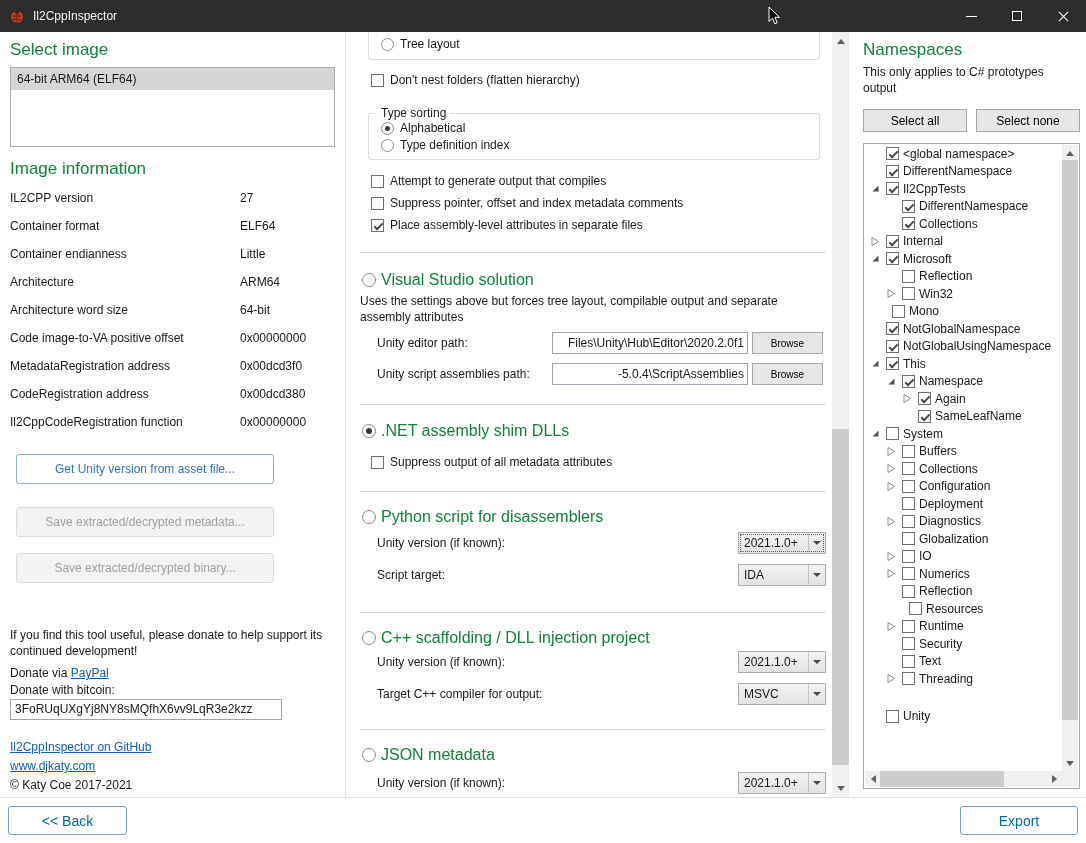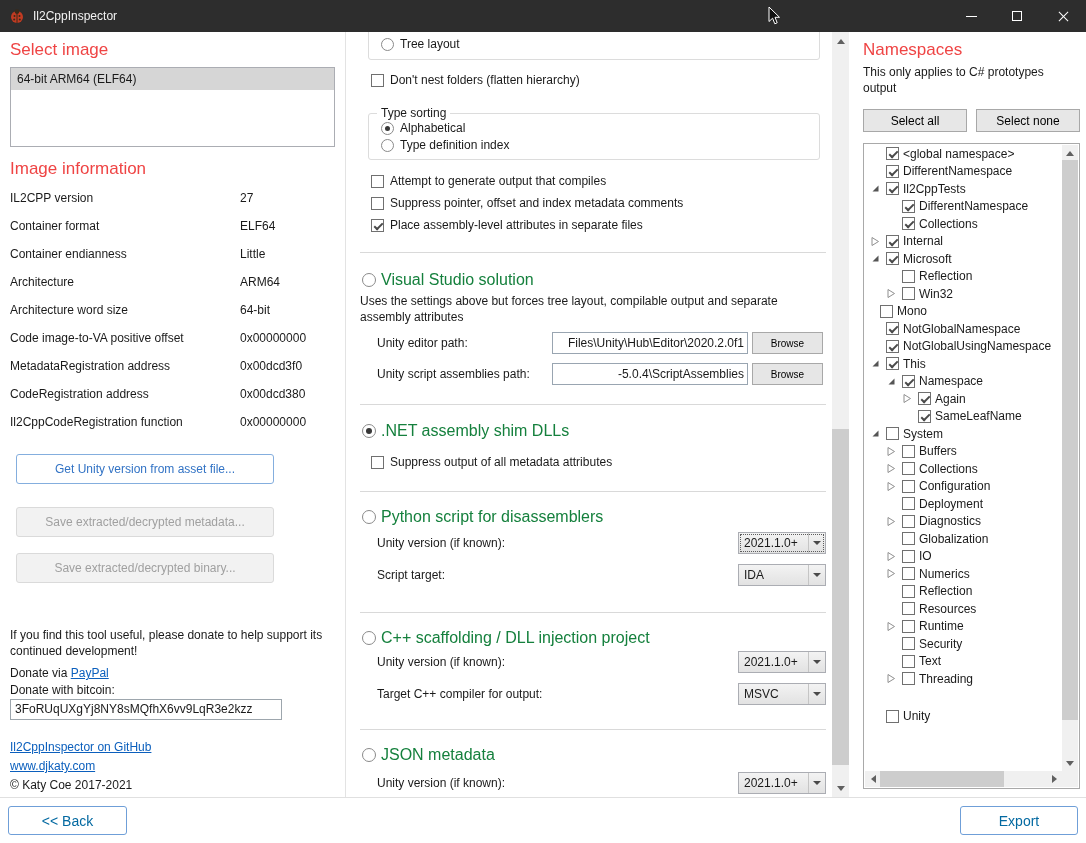--- a/index.html
+++ b/index.html
@@ -13,21 +13,21 @@
   .tb-title { color:#f2f2f2; font-size:12px; margin-left:8px; }
   .tb-controls { margin-left:auto; display:flex; height:100%; }
   .tb-btn { width:46px; height:100%; display:flex; align-items:center; justify-content:center; cursor:pointer; }
   .glyph-min { width:11px; height:1px; background:#fff; display:block; }
   .glyph-max { width:10px; height:10px; border:1px solid #fff; display:block; }
   .glyph-close { position:relative; width:13px; height:13px; display:block; }
   .glyph-close::before,.glyph-close::after { content:""; position:absolute; left:6px; top:0; width:1px; height:13px; background:#fff; }
   .glyph-close::before { transform:rotate(45deg); } .glyph-close::after { transform:rotate(-45deg); }
   .cursor { position:absolute; left:768px; top:6px; z-index:50; }
 
-  h1.h-blue { color:#ef4444; font-size:17px; font-weight:400; line-height:20px; }
+  h1.h-blue { color:#15803d; font-size:17px; font-weight:400; line-height:20px; }
   a.lnk { color:#0b5fbd; text-decoration:underline; cursor:pointer; }
 
   
   .leftpanel { position:absolute; top:32px; left:0; width:346px; bottom:46px; border-right:1px solid #e3e3e3; padding:8px 10px 0 10px; }
   .listbox { margin-top:7px; height:80px; border:1px solid #abadb3; background:#fff; overflow:hidden; }
   .lb-item { height:22px; line-height:22px; padding:0 6px; cursor:default; }
   .lb-item.selected { background:#d6d6d6; }
   .h-info { margin-top:12px; }
   .info-table { margin-top:12px; }
   .info-row { display:flex; height:28px; align-items:flex-start; }
@@ -403,21 +403,21 @@
           </div>
           <div class="tree-item" style="padding-left: 22px;">
             <span class="expander">
               <svg width="9" height="9" viewBox="0 0 9 9">
                 <polygon points="1,0.5 7.5,4.5 1,8.5" fill="#ffffff" stroke="#8f8f8f" stroke-width="1"></polygon>
               </svg>
             </span>
             <span class="cb"></span>
             <span class="tree-label">Win32</span>
           </div>
-          <div class="tree-item" style="padding-left: 0;">
+          <div class="tree-item" style="padding-left: 12px;">
             <span class="expander"></span>
             <span class="cb"></span>
             <span class="tree-label">Mono</span>
           </div>
           <div class="tree-item" style="padding-left: 6px;">
             <span class="expander"></span>
             <span class="cb checked"></span>
             <span class="tree-label">NotGlobalNamespace</span>
           </div>
           <div class="tree-item" style="padding-left: 6px;">
@@ -528,21 +528,21 @@
               </svg>
             </span>
             <span class="cb"></span>
             <span class="tree-label">Numerics</span>
           </div>
           <div class="tree-item" style="padding-left: 22px;">
             <span class="expander"></span>
             <span class="cb"></span>
             <span class="tree-label">Reflection</span>
           </div>
-          <div class="tree-item" style="padding-left: 22px;">
+          <div class="tree-item" style="padding-left: 22px; margin-left: 7px;">
             <span class="expander"></span>
             <span class="cb"></span>
             <span class="tree-label">Resources</span>
           </div>
           <div class="tree-item" style="padding-left: 22px;">
             <span class="expander">
               <svg width="9" height="9" viewBox="0 0 9 9">
                 <polygon points="1,0.5 7.5,4.5 1,8.5" fill="#ffffff" stroke="#8f8f8f" stroke-width="1"></polygon>
               </svg>
             </span>

